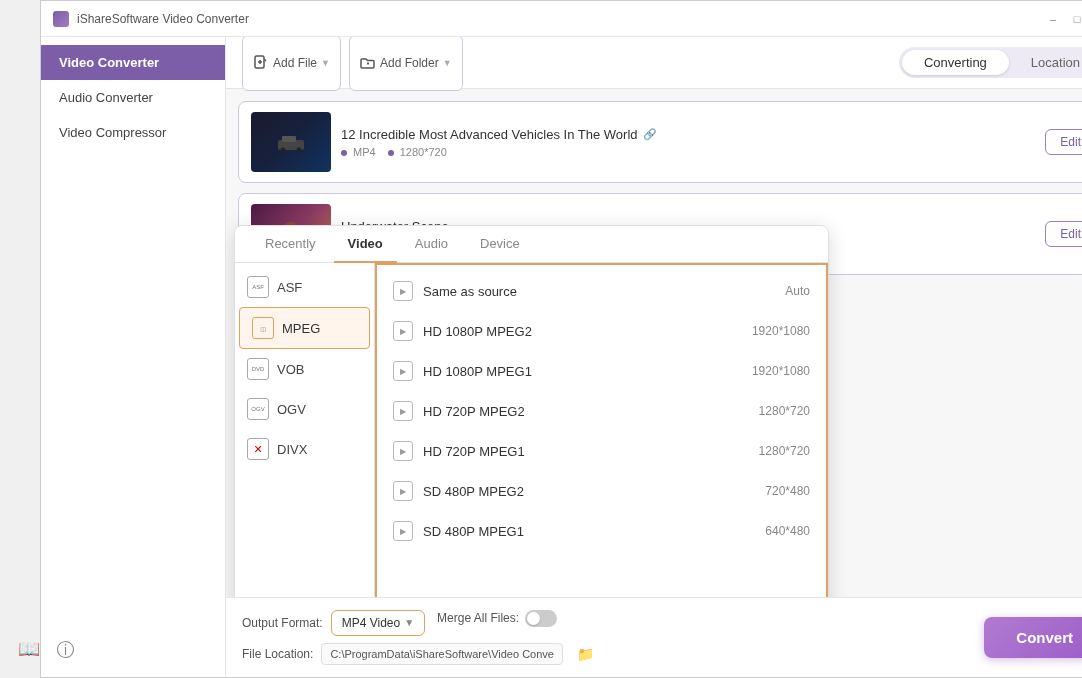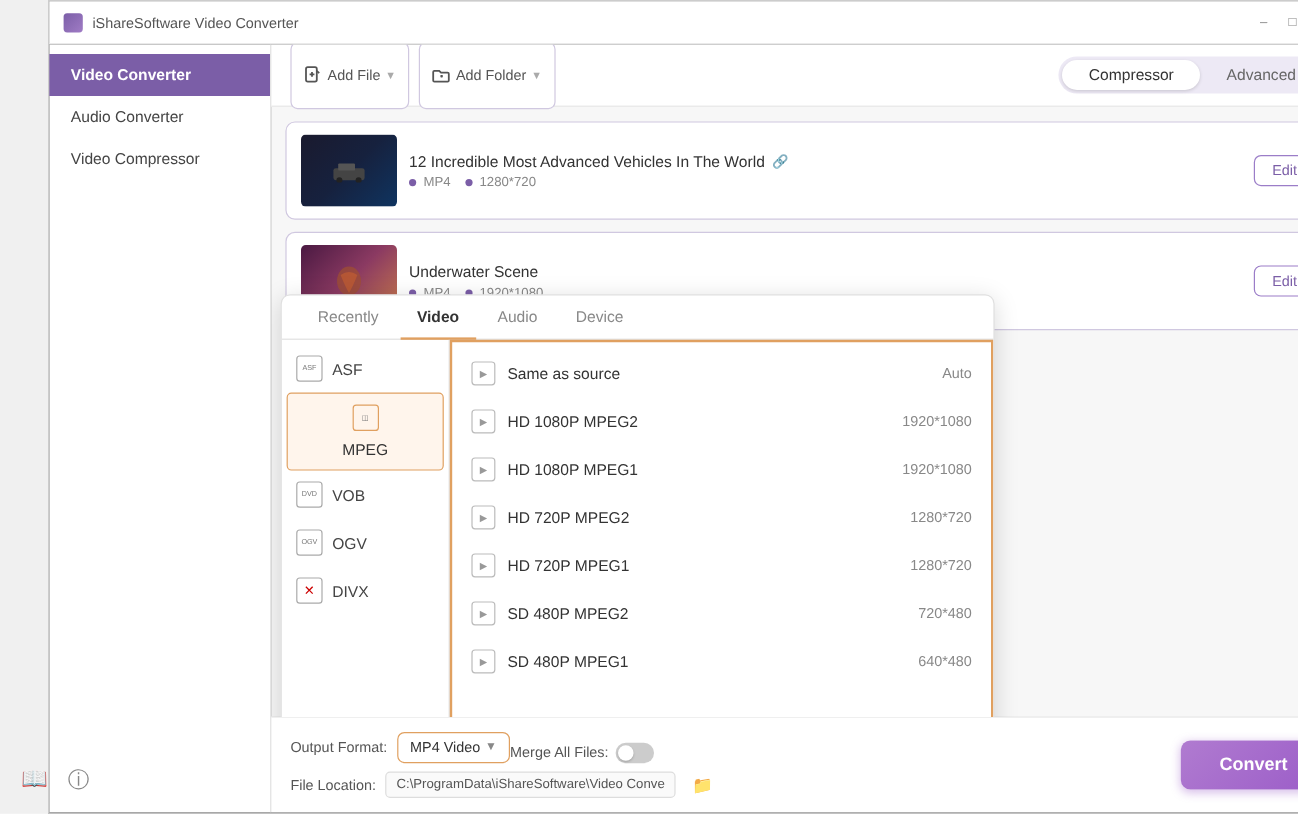--- a/index.html
+++ b/index.html
@@ -58,38 +58,38 @@
     .merge-toggle { display: flex; align-items: center; gap: 6px; }
     .toggle-switch { width: 32px; height: 17px; background: #ccc; border-radius: 9px; position: relative; cursor: pointer; }
     .toggle-knob { width: 13px; height: 13px; background: #fff; border-radius: 50%; position: absolute; top: 2px; left: 2px; box-shadow: 0 1px 2px rgba(0,0,0,0.2); }
     .file-location-row { display: flex; align-items: center; gap: 8px; }
     .file-path { border: 1px solid #ddd; border-radius: 4px; padding: 4px 8px; font-size: 11px; color: #555; background: #fafafa; min-width: 200px; }
     .folder-btn { padding: 4px 6px; cursor: pointer; color: #888; font-size: 14px; }
     .convert-btn { margin-left: auto; padding: 12px 32px; background: linear-gradient(135deg, #b07bd0, #9b5cc8); border: none; border-radius: 8px; color: #fff; font-size: 15px; font-weight: 600; cursor: pointer; box-shadow: 0 2px 8px rgba(155,92,200,0.4); }
 
     
     .bottom-bar-inner { display: flex; flex-direction: column; gap: 6px; flex: 1; }
-    .bottom-row { display: flex; align-items: flex-end; }
+    .bottom-row { display: flex; align-items: flex-start; gap: 12px; }
 
     
     .dropdown-overlay { position: absolute; top: 0; left: 0; right: 0; bottom: 0; z-index: 100; pointer-events: none; }
-    .dropdown-panel { position: absolute; top: 156px; left: 8px; width: 595px; background: #fff; border: 1px solid #e0e0e0; border-radius: 8px; box-shadow: 0 4px 20px rgba(0,0,0,0.15); pointer-events: all; overflow: hidden; }
+    .dropdown-panel { position: absolute; top: 136px; left: 8px; width: 595px; background: #fff; border: 1px solid #e0e0e0; border-radius: 8px; box-shadow: 0 4px 20px rgba(0,0,0,0.15); pointer-events: all; overflow: hidden; }
 
     
     .format-tabs { display: flex; border-bottom: 1px solid #e0e0e0; padding: 0 16px; gap: 4px; }
     .format-tab { padding: 10px 14px; font-size: 13px; color: #888; cursor: pointer; border-bottom: 2px solid transparent; margin-bottom: -1px; }
     .format-tab.active { color: #333; font-weight: 700; border-bottom: 2px solid #e0a060; }
 
     
     .format-body { display: flex; height: 360px; }
 
     
     .format-list { width: 140px; border-right: 1px solid #e0e0e0; overflow-y: auto; padding: 4px 0; flex-shrink: 0; }
     .format-list-item { display: flex; align-items: center; gap: 8px; padding: 9px 12px; cursor: pointer; font-size: 13px; color: #444; }
-    .format-list-item.active { background: #fff5ec; border: 1px solid #e0a060; border-radius: 4px; margin: 0 4px; color: #333; font-weight: 500; flex-direction: column; }
+    .format-list-item.active { background: #fff5ec; border: 1px solid #e0a060; border-radius: 4px; margin: 0 4px; color: #333; font-weight: 500; }
     .format-icon { width: 22px; height: 22px; border: 1.5px solid #aaa; border-radius: 3px; display: flex; align-items: center; justify-content: center; font-size: 7px; color: #777; flex-shrink: 0; }
     .format-icon.mpeg-icon { border-color: #e0a060; }
 
     
     .quality-list { flex: 1; padding: 6px 0; overflow-y: auto; border: 2px solid #e0a060; border-radius: 0 0 6px 0; }
     .quality-item { display: flex; align-items: center; padding: 10px 16px; cursor: pointer; font-size: 13px; color: #333; gap: 10px; }
     .quality-icon { width: 20px; height: 20px; border: 1.5px solid #bbb; border-radius: 3px; display: flex; align-items: center; justify-content: center; font-size: 8px; color: #999; flex-shrink: 0; }
     .quality-name { flex: 1; }
     .quality-res { color: #888; font-size: 12px; width: 80px; text-align: right; }
   </style>
@@ -149,24 +149,24 @@
               <path d="M2 4h4l1.5 1.5H13a1 1 0 011 1V12a1 1 0 01-1 1H2a1 1 0 01-1-1V5a1 1 0 011-1z"></path>
               <path d="M7 8.5h2M8 7.5v2"></path>
             </svg>
             <span>Add Folder</span>
             <span style="color:#aaa; font-size:9px;">▼</span>
           </div>
         </div>
 
         <div class="tab-group">
           <div class="tab-pill active">
-            <span>Compressor</span>
+            <span>Converting</span>
           </div>
           <div class="tab-pill">
-            <span>Advanced</span>
+            <span>Location</span>
           </div>
         </div>
       </div>
 
       <div class="files-area" style="position:relative;">
 
         <div class="file-item">
           <div class="file-thumb">
             <div class="file-thumb-img1">
               <svg width="30" height="20" viewBox="0 0 30 20" fill="none">

